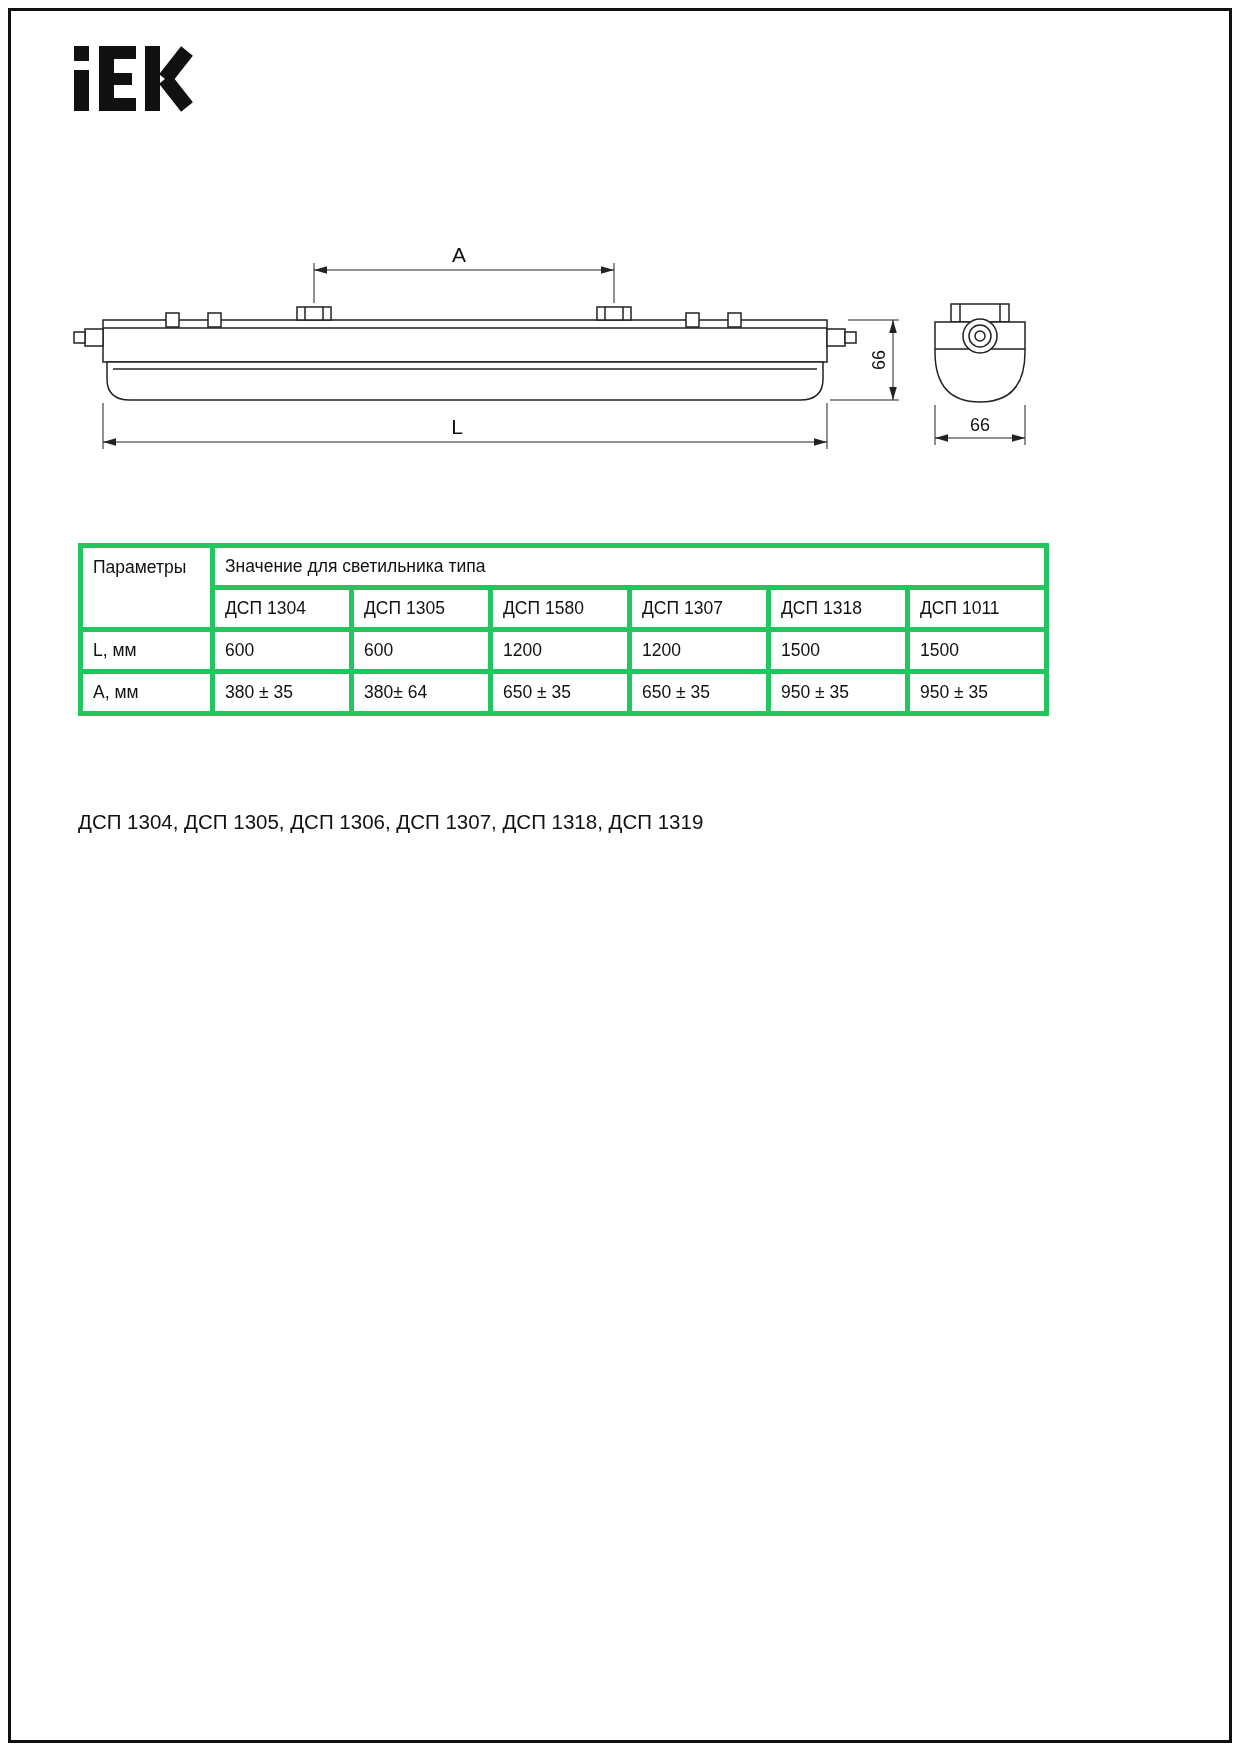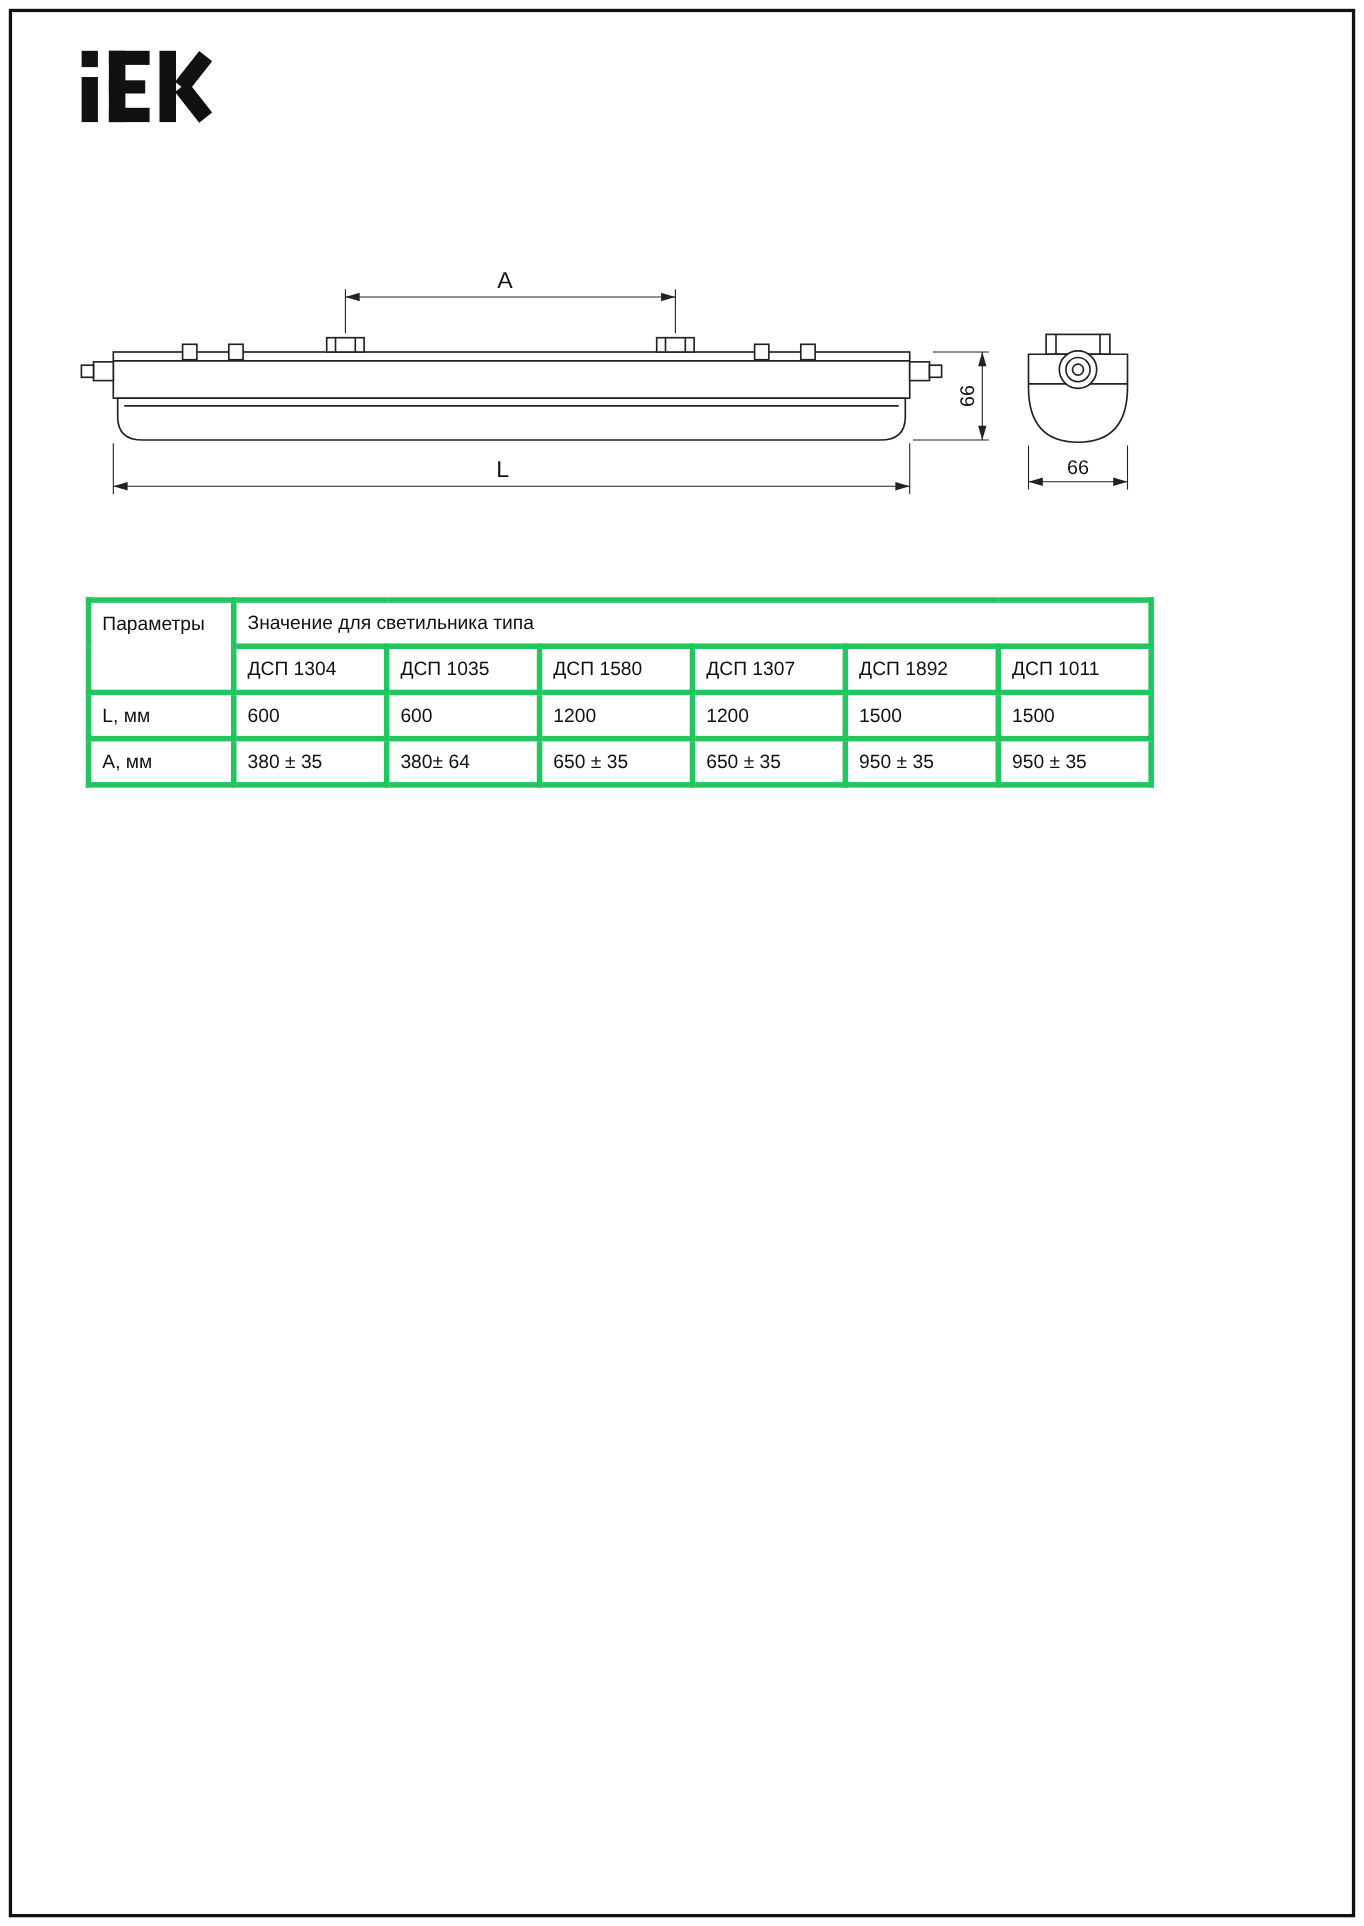--- a/index.html
+++ b/index.html
@@ -176,24 +176,24 @@
       <col class="col-model">
       <col class="col-model">
   </colgroup>
   <tbody>
     <tr>
       <td rowspan="2" class="param-head">Параметры</td>
       <td colspan="6">Значение для светильника типа</td>
     </tr>
     <tr>
       <td>ДСП 1304</td>
-      <td>ДСП 1035</td>
+      <td>ДСП 1305</td>
       <td>ДСП 1580</td>
       <td>ДСП 1307</td>
-      <td>ДСП 1892</td>
+      <td>ДСП 1318</td>
       <td>ДСП 1011</td>
     </tr>
     <tr>
       <td>L, мм</td>
       <td>600</td>
       <td>600</td>
       <td>1200</td>
       <td>1200</td>
       <td>1500</td>
       <td>1500</td>
@@ -204,13 +204,14 @@
       <td>380± 64</td>
       <td>650 ± 35</td>
       <td>650 ± 35</td>
       <td>950 ± 35</td>
       <td>950 ± 35</td>
     </tr>
   </tbody>
 </table>
 
 <div class="caption">
+  <div>ДСП 1304, ДСП 1305, ДСП 1306, ДСП 1307, ДСП 1318, ДСП 1319</div>
 </div>
 
 </body></html>

